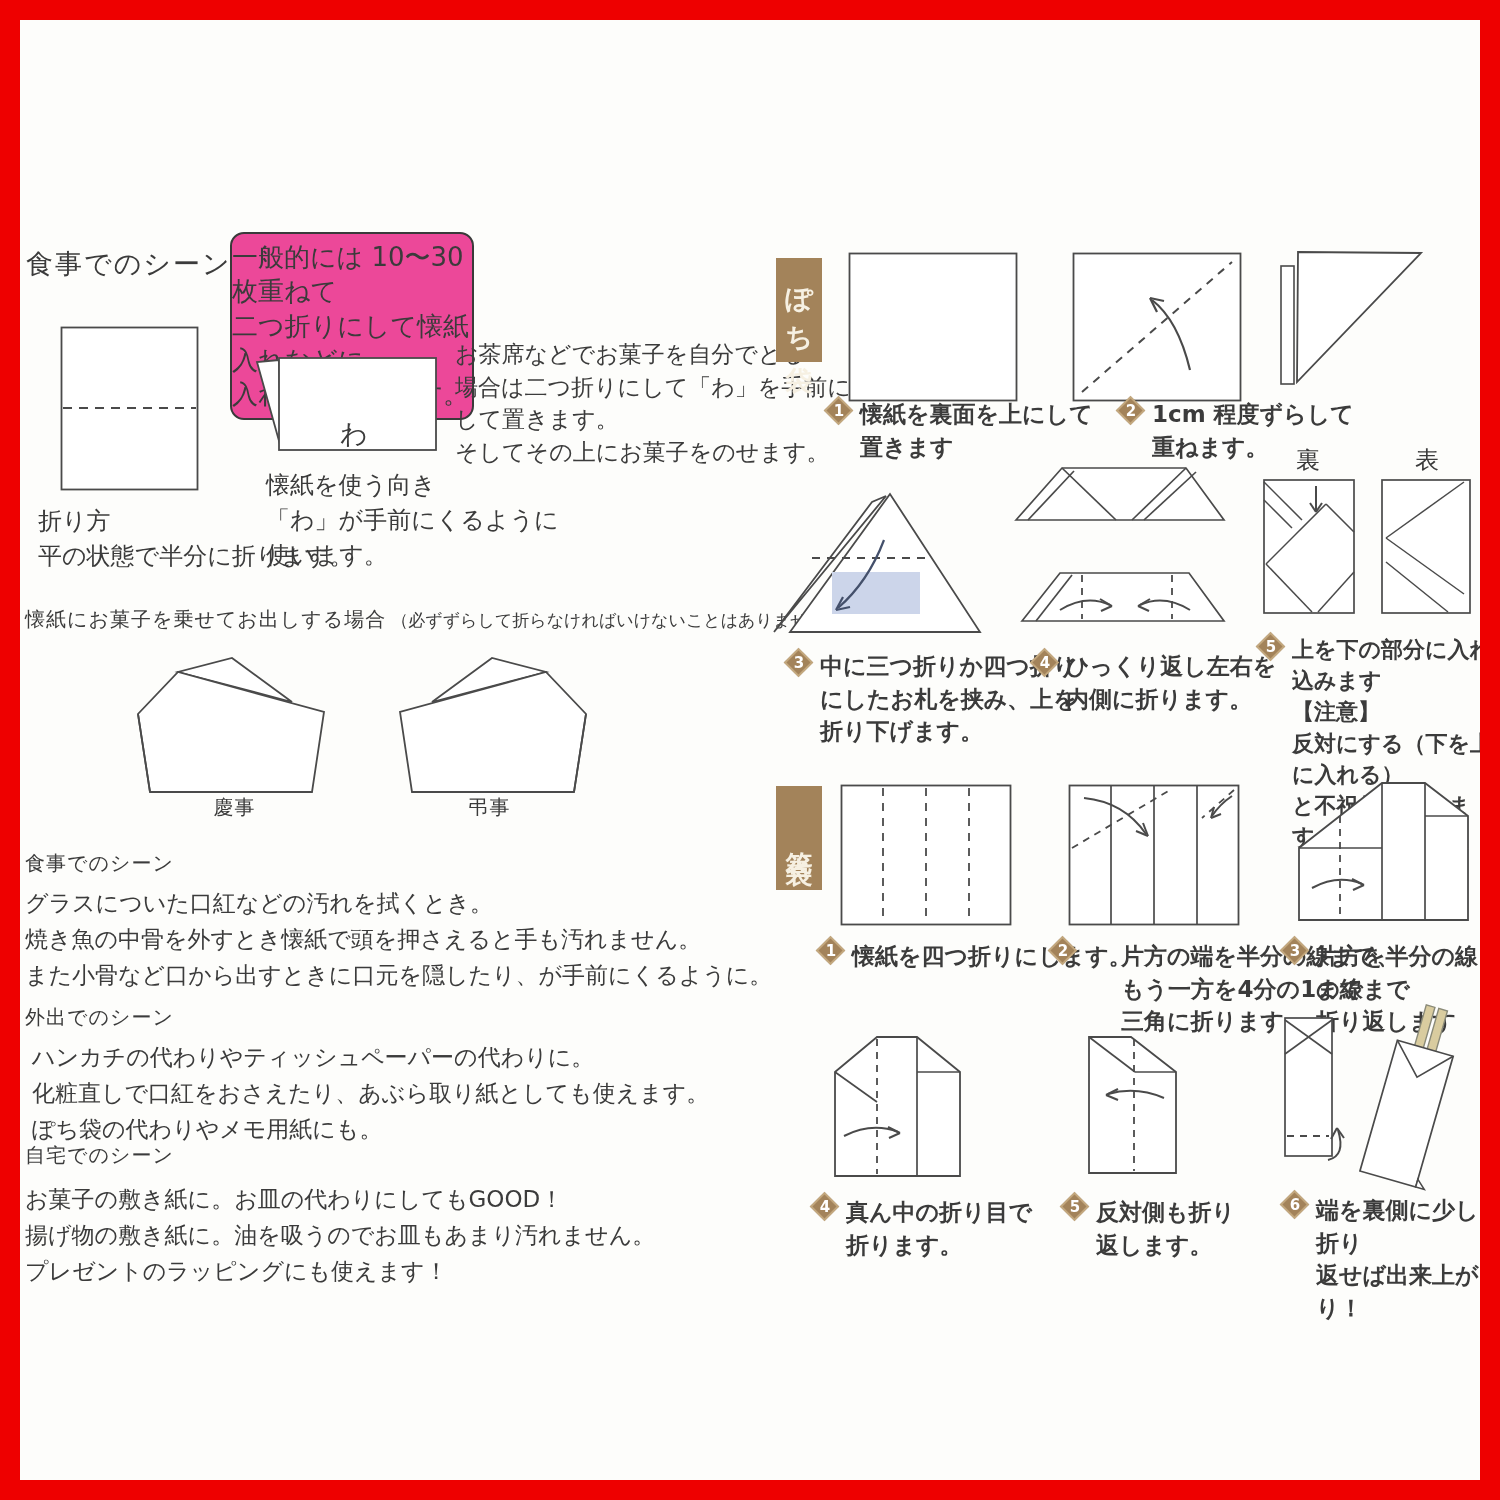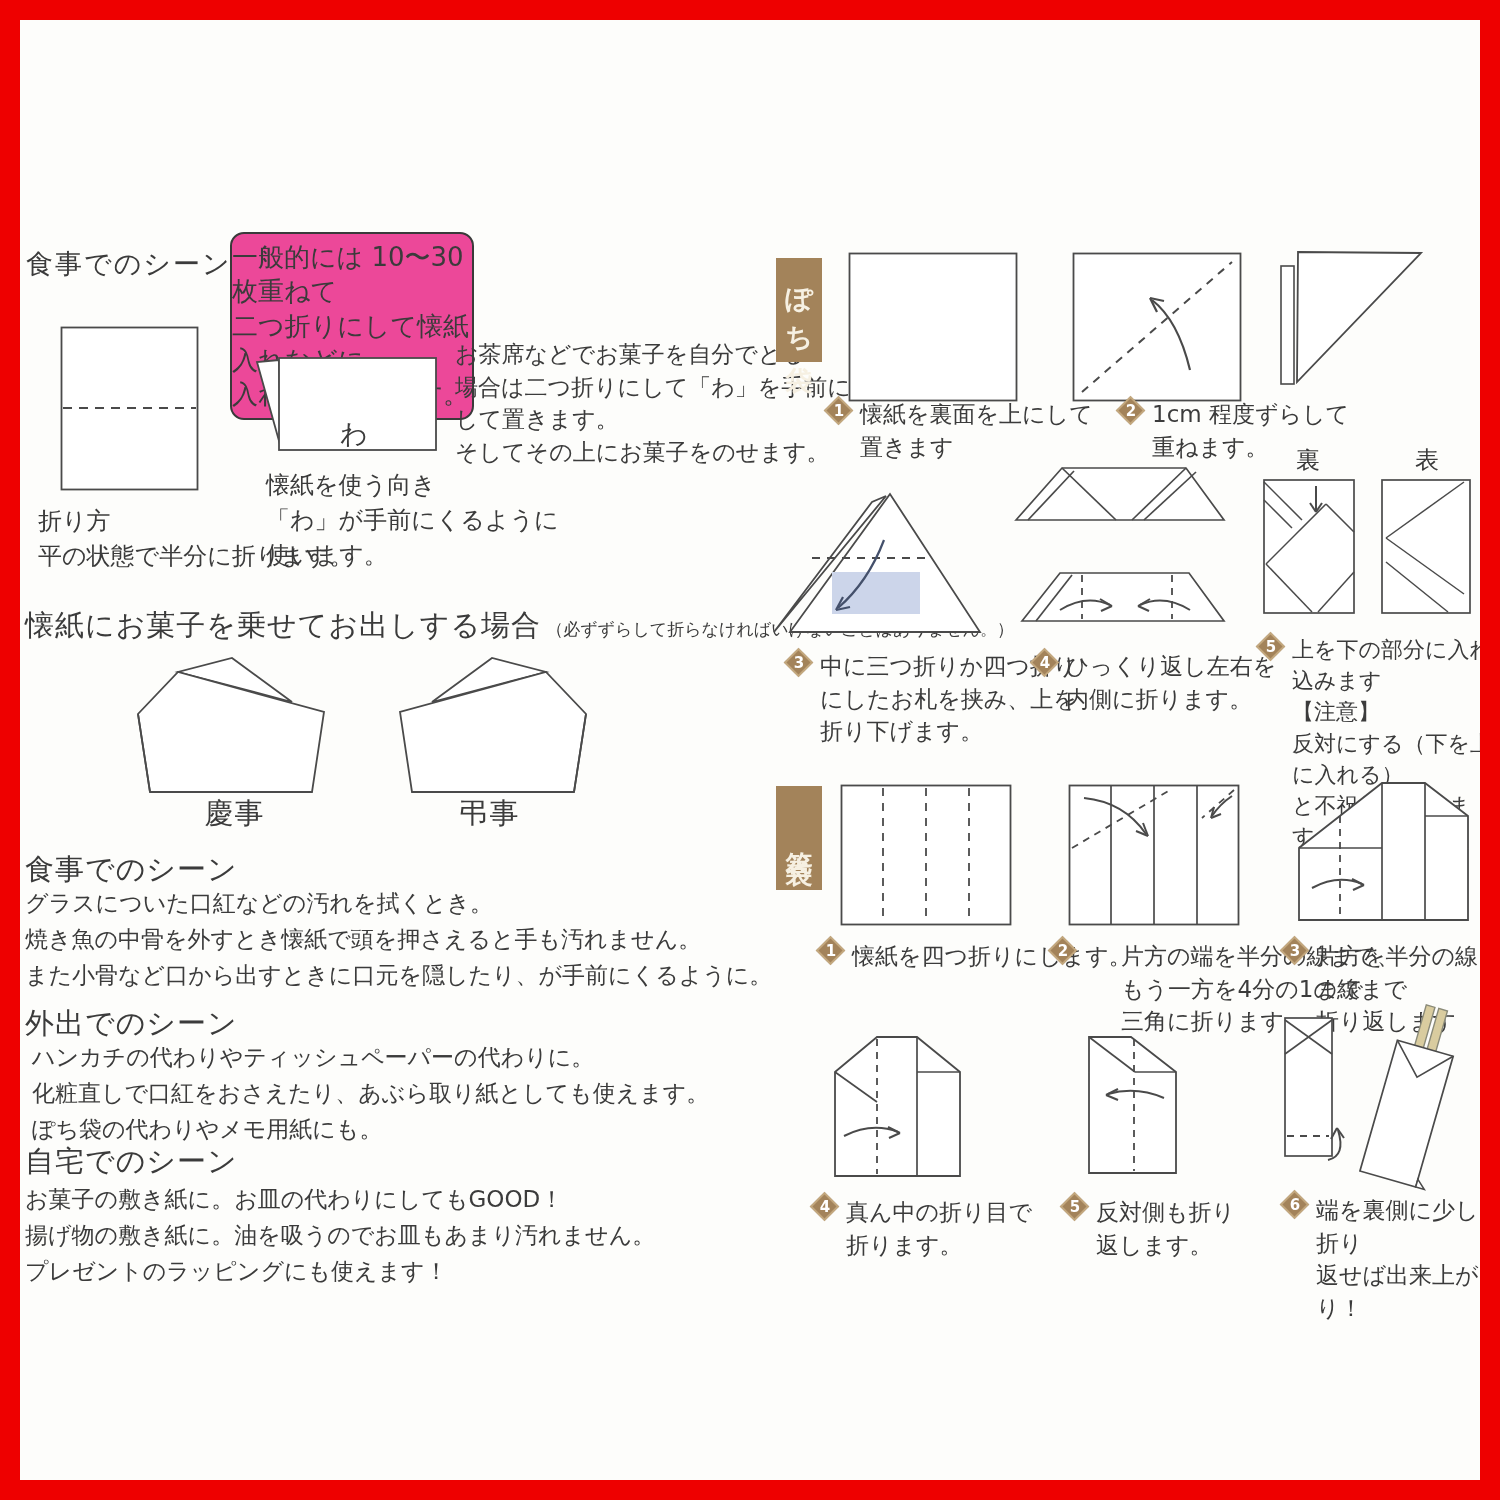--- a/index.html
+++ b/index.html
@@ -2,30 +2,30 @@
 <html><head>
 <meta charset="utf-8">
 <style>
   html,body{margin:0;padding:0;}
   body{width:1500px;height:1500px;position:relative;background:#fdfdfb;
        font-family:"DejaVu Sans","Liberation Sans",sans-serif;color:#3b3b3b;}
   .abs{position:absolute;}
   .ml{white-space:pre-line;}
   .frame{position:absolute;inset:0;border:20px solid #ee0000;pointer-events:none;z-index:50;}
   .h1{font-size:27px;letter-spacing:2px;}
-  .h2{font-size:29px;letter-spacing:1px;}
+  .h2{font-size:20px;letter-spacing:1px;}
   .body-t{font-size:23px;line-height:1.56;}
   .cap{font-size:24px;line-height:1.45;}
   .note-box{border:2.5px solid #3a3a3a;border-radius:14px;padding:6px 0;
             font-size:26px;line-height:1.32;background:#ec4899;}
   .small-note{font-size:17px;letter-spacing:0;}
   .vlabel{background:#a3835a;color:#f6f0e2;writing-mode:vertical-rl;text-orientation:upright;
           font-size:27px;font-weight:bold;letter-spacing:7px;text-align:center;
           display:flex;align-items:center;justify-content:center;}
-  .step-cap{font-size:23px;line-height:1.42;font-weight:400;}
+  .step-cap{font-size:23px;line-height:1.42;font-weight:700;}
   .dia{width:30px;height:30px;}
   .dia .sq{position:absolute;left:4px;top:4px;width:21px;height:21px;background:#a3835a;
            transform:rotate(45deg);box-shadow:0 0 0 2px #c3a87e inset;}
   .dia .n{position:absolute;inset:0;display:flex;align-items:center;justify-content:center;
           color:#fff;font-size:15px;font-weight:bold;z-index:2;}
   .center{text-align:center;}
   svg{display:block;}
 </style>
 </head>
 <body>

